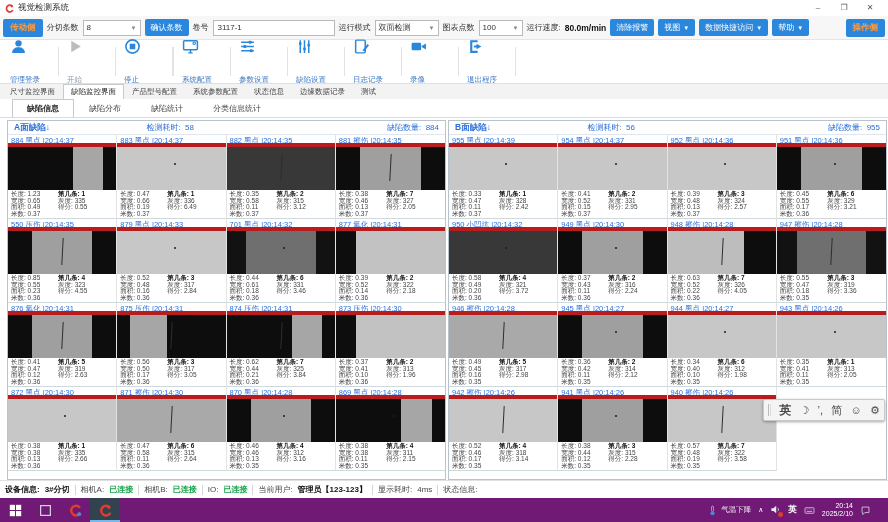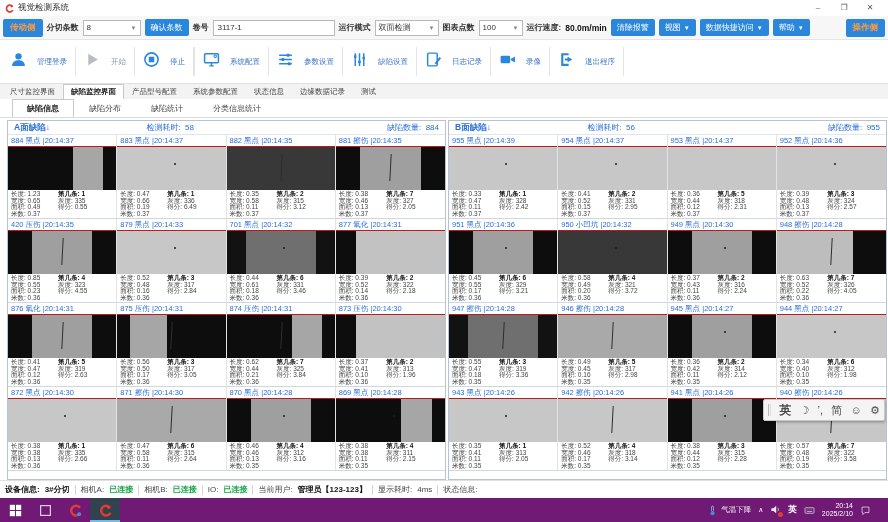--- a/index.html
+++ b/index.html
@@ -8,58 +8,58 @@
 
   
   .titlebar{height:16px;display:flex;align-items:center;background:#fff;padding:0 5px;font-size:8.5px;color:#333}
   .titlebar .logo{width:9px;height:9px;margin-right:4px}
   .titlebar .win-controls{margin-left:auto;display:flex;gap:0}
   .winbtn{width:26px;height:14px;text-align:center;font-size:8px;color:#555;line-height:14px;cursor:default}
 
   
   .toolbar1{height:24px;display:flex;align-items:center;background:#f7f7f7;border-bottom:1px solid #e4e4e4;padding:0 3px;gap:4px;font-size:8px;color:#333}
   .side-btn{background:#2a87dc;color:#ff9a3d;font-weight:bold;font-size:8.5px;padding:3px 7px;border-radius:2px}
-  .tb-label{font-weight:bold;color:#333;white-space:nowrap}
+  .tb-label{font-weight:normal;color:#333;white-space:nowrap}
   .combo{display:flex;align-items:center;justify-content:space-between;background:#fff;border:1px solid #b9b9b9;height:16px;padding:0 3px;font-size:8px;color:#333}
   .combo .caret{color:#888;font-size:6px;margin-left:4px}
   .text-input{background:#fff;border:1px solid #b9b9b9;height:16px;padding:0 4px;font-size:8px;color:#333;display:flex;align-items:center}
   .blue-btn{background:#2a87dc;color:#fff;font-size:8px;padding:3px 6px;border-radius:2px;white-space:nowrap;display:flex;align-items:center;gap:3px}
   .blue-btn .caret{font-size:6px}
   .speed-val{font-weight:bold;color:#111;font-size:8.5px}
   .tb-spacer{flex:1}
 
   
   .toolbar2{height:44px;display:flex;align-items:stretch;background:#fff;border-bottom:1px solid #e0e0e0;padding:0 2px}
-  .action{display:flex;flex-direction:row;align-items:center;justify-content:center;min-width:56px;padding:0 8px;gap:10px;cursor:default}
+  .action{display:flex;flex-direction:column;align-items:flex-start;justify-content:center;min-width:56px;padding:0 8px;gap:16px;cursor:default}
   .action svg{width:17px;height:17px}
   .action .alabel{font-size:7.5px;color:#3a76c0;white-space:nowrap}
   .action.disabled .alabel{color:#8a9bb0}
   .vdiv{width:1px;background:#e3e3e3;margin:7px 0}
 
   
   .maintabs{height:15px;display:flex;align-items:flex-end;background:#f3f3f3;padding:0 2px;font-size:7.5px;color:#444}
   .mtab{padding:2px 7px;border:1px solid transparent;border-bottom:none;white-space:nowrap}
-  .mtab.active{background:#fff;border-color:#c9c9c9;font-weight:bold;color:#222}
+  .mtab.active{background:#fff;border-color:#c9c9c9;font-weight:normal;color:#222}
 
   
   .subtabs{height:19px;display:flex;align-items:flex-end;background:#fff;padding:0 12px;font-size:8px;color:#444;border-bottom:1px solid #dcdcdc}
   .stab{padding:3px 14px;border:1px solid transparent;border-bottom:none;white-space:nowrap}
   .stab.active{background:#fff;border-color:#c9c9c9;font-weight:bold;color:#222}
 
   
   .panels{height:362px;display:flex;gap:2px;padding:2px 1px 0 7px;background:#fff}
   .panel{flex:1;border:1px solid #b7c4cf;display:flex;flex-direction:column;background:#fff;overflow:hidden}
   .panel-header{height:14px;display:flex;align-items:center;padding:0 6px;font-size:8px;color:#2a6ed8;border-bottom:1px solid #dfe7ee}
   .panel-title{font-weight:bold;font-size:8.5px}
   .panel-mid{margin-left:auto;margin-right:auto}
   .panel-right{margin-left:auto}
   .grid{display:grid;grid-template-columns:repeat(4,1fr);grid-auto-rows:84px}
   .cell{border-right:1px solid #e3e3e3;border-bottom:1px solid #cfd8dc;display:flex;flex-direction:column;overflow:hidden;background:#fff}
   .cell:nth-child(4n){border-right:none}
-  .cell-header{height:12px;line-height:12px;font-size:7.5px;color:#2a6ed8;padding:0 3px;white-space:nowrap;overflow:hidden;border-bottom:1px solid #b91c1c}
+  .cell-header{height:12px;line-height:12px;font-size:7.5px;color:#2a6ed8;padding:0 3px;white-space:nowrap;overflow:hidden;border-bottom:4px solid #b91c1c}
   .cell-img{height:46px;position:relative;overflow:hidden}
   .cell-info{flex:1;display:flex;font-size:6.5px;line-height:6.4px;color:#444;padding:1px 3px}
   .info-left{width:46%}
   .info-right{width:54%}
   .info-right .strip{font-weight:bold;color:#111}
   
   .img-light{background:#c7c7c7}
   .img-mid{background:#a9a9a9}
   .img-dark{background:#383838}
   .img-band-center{background:linear-gradient(90deg,#0d0d0d 0 22%,#9f9f9f 22% 78%,#0d0d0d 78%)}
@@ -322,21 +322,21 @@
               <div>米数: 0.37</div>
             </div>
             <div class="info-right">
               <div class="strip">第几条: 7</div>
               <div>灰度: 327</div>
               <div>得分: 2.05</div>
             </div>
           </div>
         </div>
         <div class="cell">
-          <div class="cell-header">420 压伤 |20:14:35</div>
+          <div class="cell-header">550 压伤 |20:14:35</div>
           <div class="cell-img img-band-center">
             <span class="mark-scratch"></span>
           </div>
           <div class="cell-info">
             <div class="info-left">
               <div>长度: 0.85</div>
               <div>宽度: 0.55</div>
               <div>面积: 0.23</div>
               <div>米数: 0.36</div>
             </div>
@@ -589,37 +589,20 @@
             <div class="info-left">
               <div>长度: 0.41</div>
               <div>宽度: 0.52</div>
               <div>面积: 0.15</div>
               <div>米数: 0.37</div>
             </div>
             <div class="info-right">
               <div class="strip">第几条: 2</div>
               <div>灰度: 331</div>
               <div>得分: 2.95</div>
-            </div>
-          </div>
-        </div>
-        <div class="cell">
-          <div class="cell-header">953 黑点 |20:14:37</div>
-          <div class="cell-img img-light"></div>
-          <div class="cell-info">
-            <div class="info-left">
-              <div>长度: 0.36</div>
-              <div>宽度: 0.44</div>
-              <div>面积: 0.12</div>
-              <div>米数: 0.37</div>
-            </div>
-            <div class="info-right">
-              <div class="strip">第几条: 5</div>
-              <div>灰度: 318</div>
-              <div>得分: 2.31</div>
             </div>
           </div>
         </div>
         <div class="cell">
           <div class="cell-header">952 黑点 |20:14:36</div>
           <div class="cell-img img-light">
             <span class="mark-dot"></span>
           </div>
           <div class="cell-info">
             <div class="info-left">

